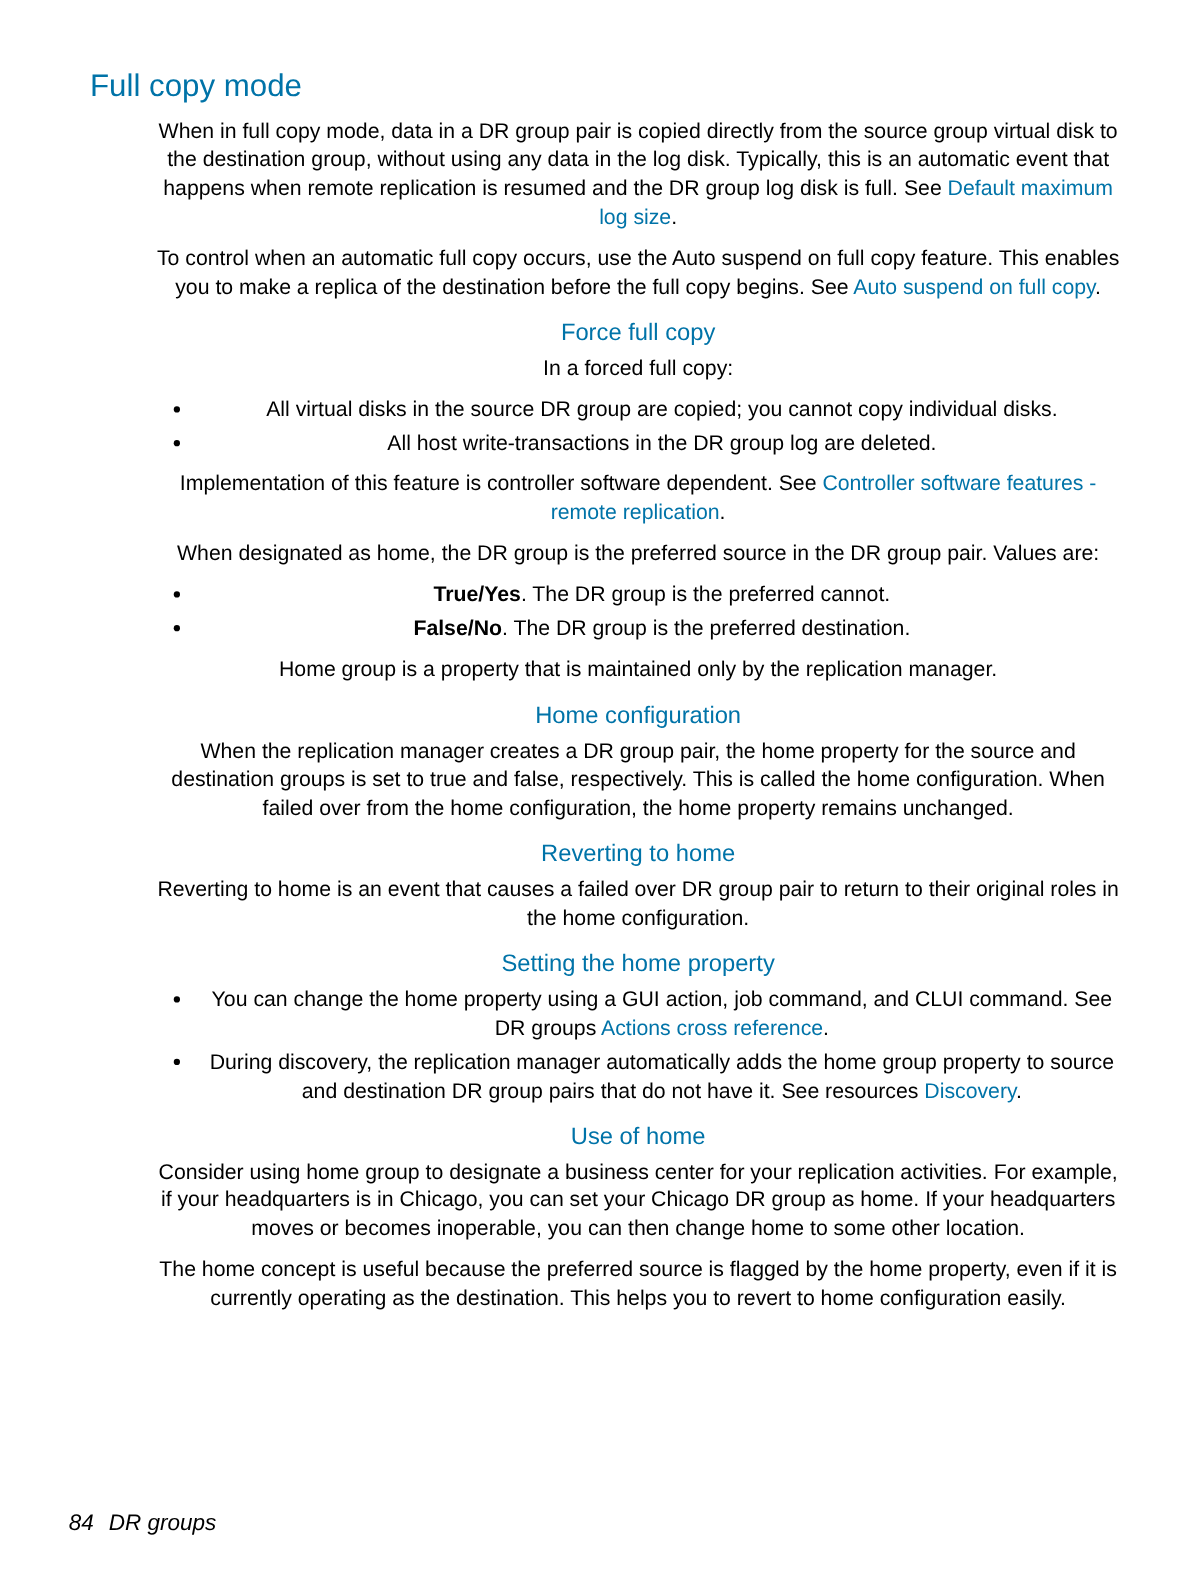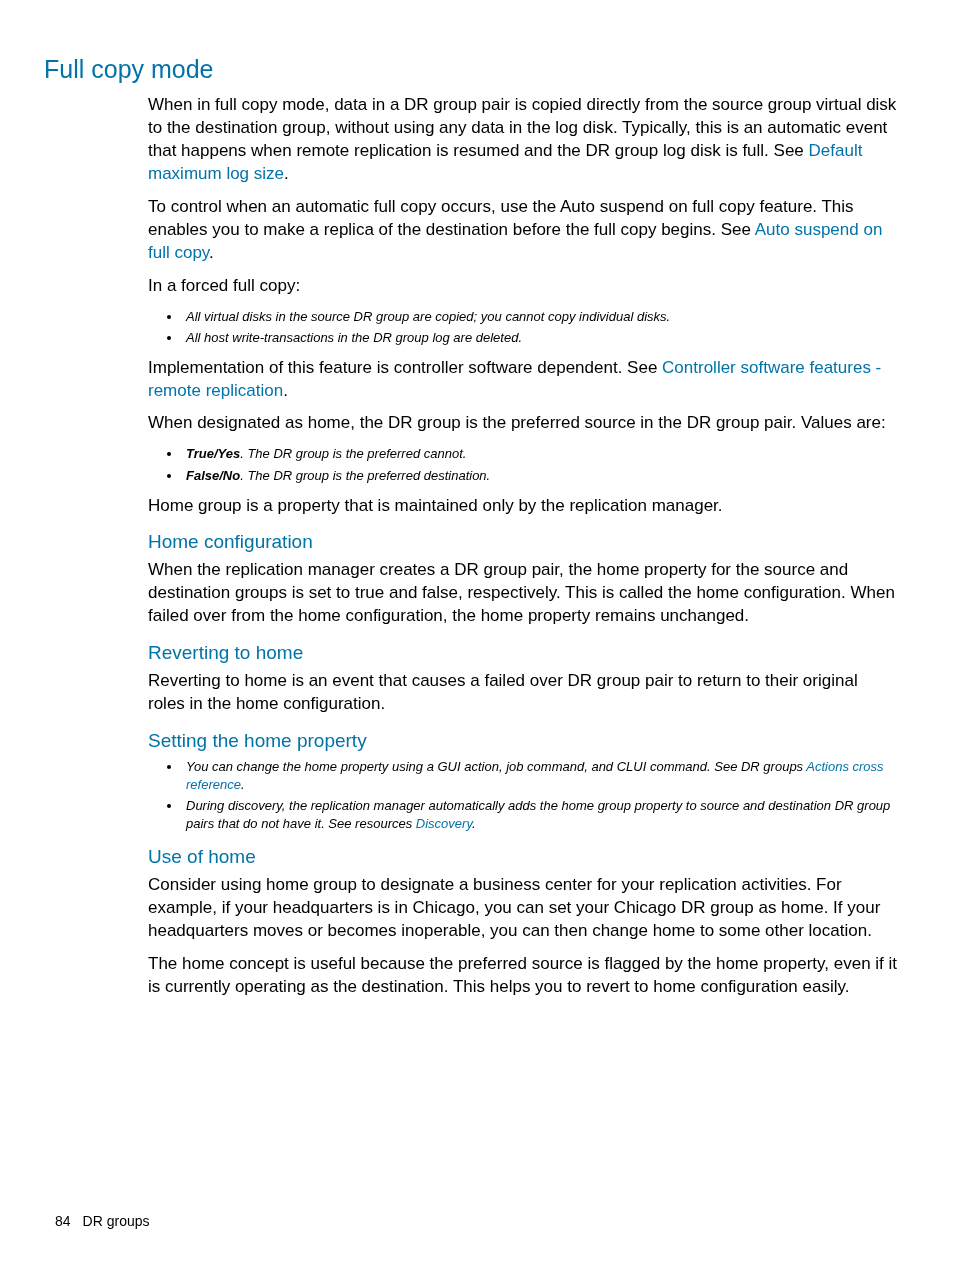--- a/index.html
+++ b/index.html
@@ -4,86 +4,88 @@
 <style>
   body {
     font-family: Arial, Helvetica, sans-serif;
     margin: 0;
     padding: 0;
     background: #fff;
     color: #000;
     width: 954px;
   }
   .page {
-    padding: 55px 55px 30px 44px;
+    padding: 55px 55px 30px 72px;
     box-sizing: border-box;
     min-height: 1271px;
     position: relative;
   }
   .h1 {
     color: #0073a8;
     font-size: 25px;
     font-weight: 400;
     margin: 0 0 10px 0;
   }
   .h2 {
     color: #0073a8;
     font-size: 19px;
     font-weight: 400;
     margin: 14px 0 6px 0;
   }
   .indent {
-    margin-left: 104px;
+    margin-left: 50px;
+    text-align: center;
   }
   p {
     font-size: 17px;
     line-height: 1.35;
     margin: 6px 0 10px 0;
   }
   a.link {
     color: #0073a8;
     text-decoration: none;
   }
   ul {
     margin: 4px 0 10px 0;
     padding-left: 34px;
   }
   li {
-    font-size: 13px;
+    font-size: 17px;
     line-height: 1.35;
     margin: 4px 0;
     padding-left: 4px;
-    font-style: italic;
   }
   li::marker {
     color: #000;
   }
   .footer {
     position: absolute;
     bottom: 42px;
     left: 55px;
-    font-size: 14px;
+    font-size: 18px;
+    font-style: italic;
   }
   .footer .pg {
     margin-right: 12px;
   }
   .b {
     font-weight: bold;
   }
 </style>
 </head>
 <body>
 
 <div class="page">
 
   <div class="h1">Full copy mode</div>
   <div class="indent">
     <p><span>When in full copy mode, data in a DR group pair is copied directly from the source group virtual disk to the destination group, without using any data in the log disk. Typically, this is an automatic event that happens when remote replication is resumed and the DR group log disk is full. See </span><a class="link">Default maximum log size</a><span>.</span></p>
     <p><span>To control when an automatic full copy occurs, use the Auto suspend on full copy feature. This enables you to make a replica of the destination before the full copy begins. See </span><a class="link">Auto suspend on full copy</a><span>.</span></p>
 
+    <div class="h2">Force full copy</div>
     <p>In a forced full copy:</p>
     <ul>
       <li>All virtual disks in the source DR group are copied; you cannot copy individual disks.</li>
       <li>All host write-transactions in the DR group log are deleted.</li>
     </ul>
 
     <p><span>Implementation of this feature is controller software dependent. See </span><a class="link">Controller software features - remote replication</a><span>.</span></p>
   </div>
 
   <div class="indent">

